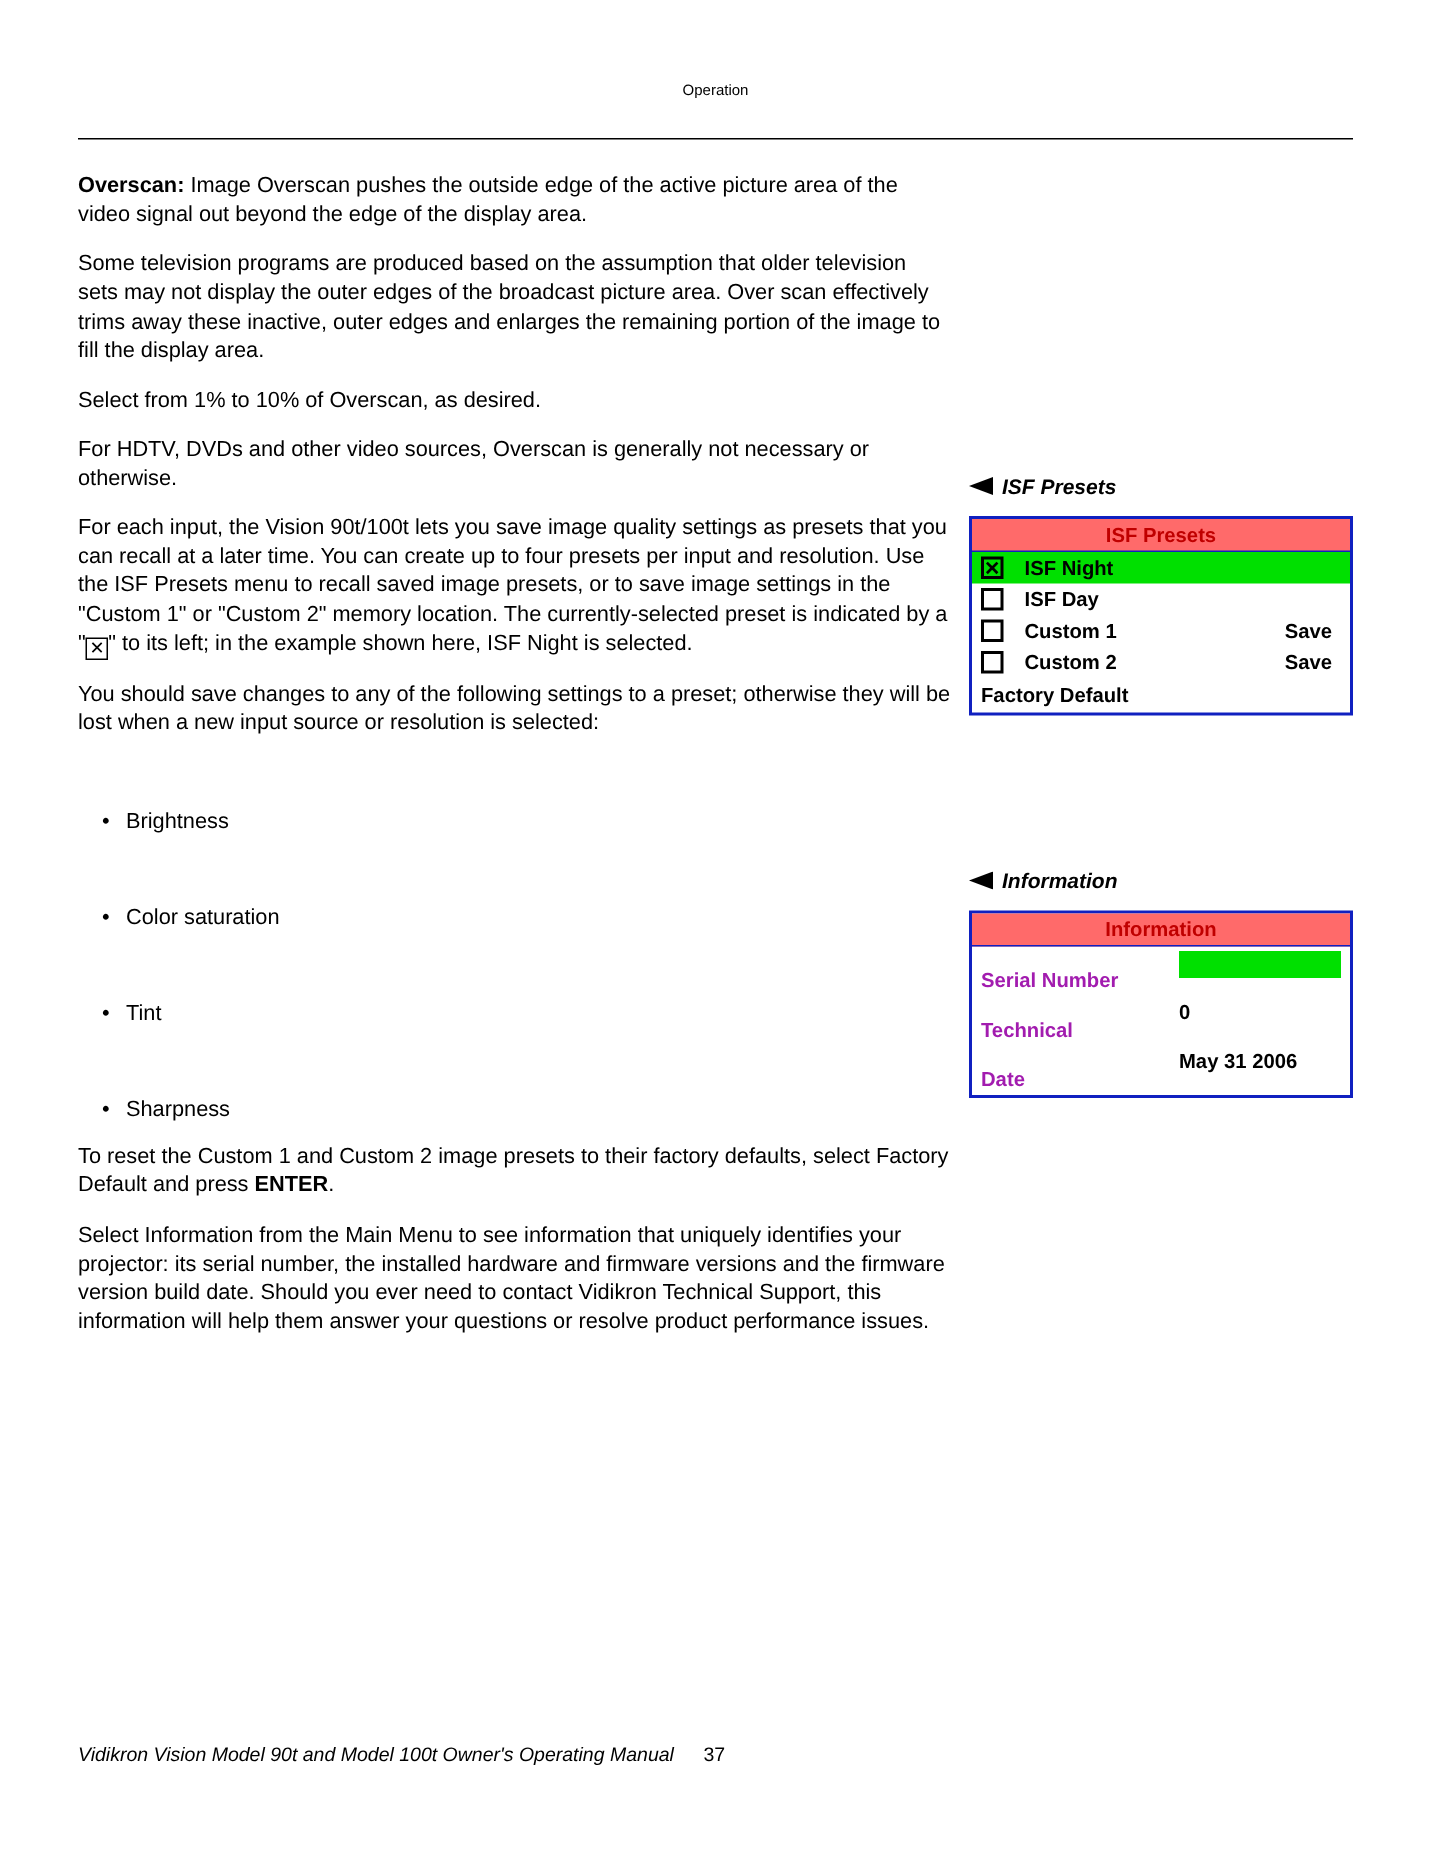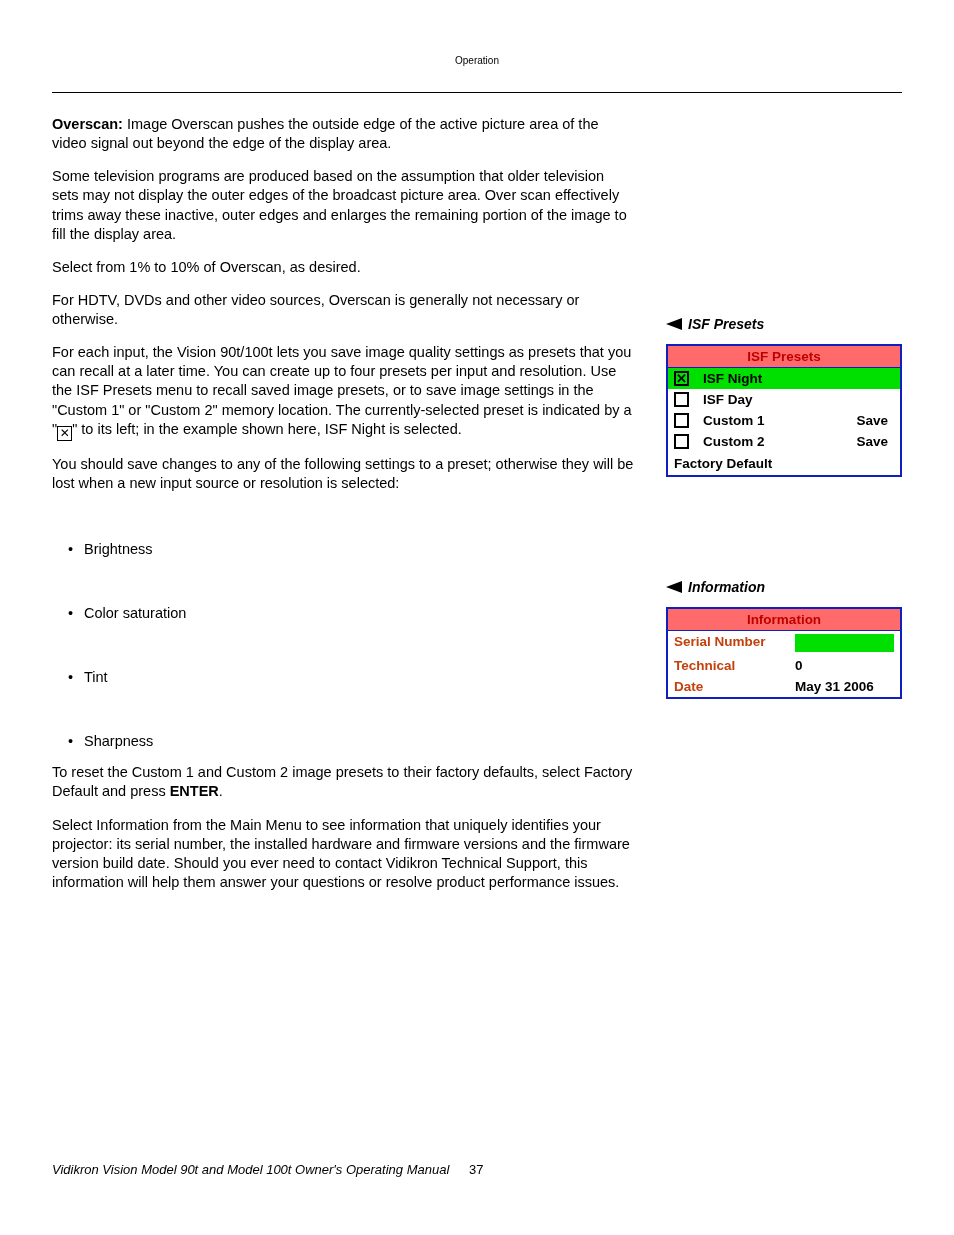--- a/index.html
+++ b/index.html
@@ -15,21 +15,21 @@
   }
   .header-area {
     display: flex;
     justify-content: center;
     font-size: 10px;
     margin-bottom: 26px;
   }
   hr.top-rule { border: none; border-top: 1px solid #000; margin-bottom: 22px; }
   .columns {
     display: flex;
-    gap: 32px;
+    gap: 12px;
   }
   .left-col { flex: 0 0 582px; }
   .right-col { flex: 1; }
   p { margin-bottom: 14px; line-height: 1.32; }
   ul { list-style: none; margin: 0 0 14px 16px; }
   ul li::before { content: "•"; display:inline-block; width: 16px; }
   ul li { margin-bottom: 6px; margin-top: 48px; }
   .b { font-weight: 700; }
 
   .side-label {
@@ -71,21 +71,21 @@
     font-size: 13px; line-height: 1;
   }
   .menu-label { flex: 1; padding-left: 6px; }
   .menu-action { padding-right: 6px; }
   .menu-foot { padding: 4px 6px; }
 
   .info-row {
     display:flex;
     padding: 3px 6px;
   }
-  .info-key { flex: 0 0 55%; color:#c2410c; }
+  .info-key { flex: 0 0 55%; color:#a21caf;margin-top:12px; }
   .info-row.first .info-val-wrap {
     flex:1; background:#00e000; height:18px;
   }
   .info-val { flex:1; }
 
   .inline-cb {
     display:inline-flex;
     vertical-align: -3px;
     width:15px; height:15px;
     border:1.8px solid #000;

